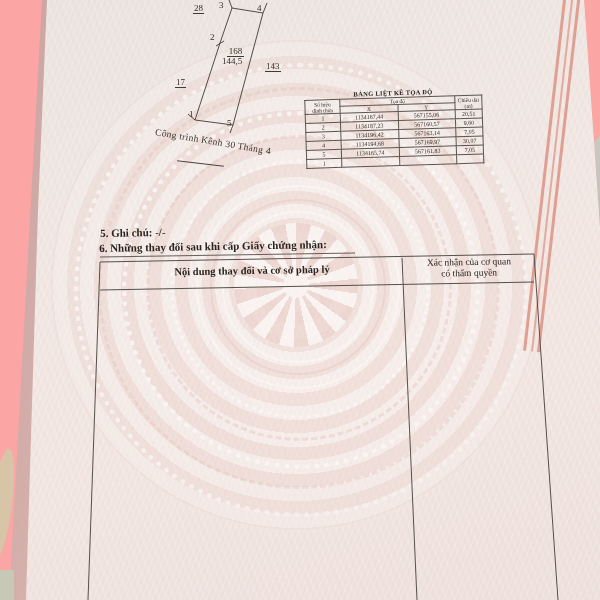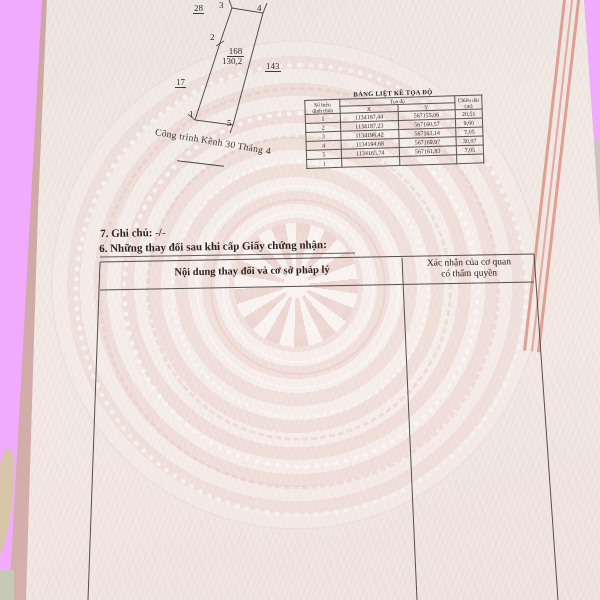--- a/index.html
+++ b/index.html
@@ -1,18 +1,18 @@
 <!DOCTYPE html>
 <html><head>
 <meta charset="utf-8">
 <style>
   html,body{margin:0;padding:0;background:#191410;}
   .photo{position:relative;width:600px;height:600px;overflow:hidden;
          font-family:"Liberation Serif","DejaVu Serif",serif;color:#2f2a24;
-         background:#f0abfc;}
+         background:#fca5a5;}
   
   .sheet-edges{position:absolute;inset:0;
     clip-path:polygon(42px 0,48px 0,31px 600px,9px 600px);
     background:linear-gradient(100deg,#c7a29e 0%,#e3bdb8 35%,#d4aaa5 70%,#e7c6c0 100%);}
   .finger{position:absolute;left:-8px;top:448px;width:20px;height:112px;
     border-radius:50%;background:#d8c5a8;transform:rotate(7deg);}
   .green-sliver{position:absolute;left:0;top:570px;width:14px;height:30px;background:#c6c9b6;}
   .grey-strip{position:absolute;inset:0;
     clip-path:polygon(586px 150px,600px 136px,600px 240px,591px 240px);
     background:linear-gradient(#d8d5cf,#a29d94);}
@@ -135,21 +135,21 @@
   <div class="lbl sk" style="left:265px;top:62px;">
     <span class="u">143</span>
   </div>
   <div class="lbl sk" style="left:189px;top:110px;">1</div>
   <div class="lbl sk" style="left:210px;top:33px;">2</div>
   <div class="lbl sk" style="left:219px;top:1px;">3</div>
   <div class="lbl sk" style="left:257px;top:4px;">4</div>
   <div class="lbl sk" style="left:227px;top:119px;">5</div>
   <div class="lbl frac">
     <span class="num">168</span><br>
-    <span>130,2</span>
+    <span>144,5</span>
   </div>
   <div class="lbl canal">Công trình Kênh 30 Tháng 4</div>
   <div class="canal-line"></div>
 
   <div class="ctab">
     <div class="title">BẢNG LIỆT KÊ TỌA ĐỘ</div>
     <table>
       <tbody>
           <tr>
         <th class="cv" rowspan="2">Số hiệu
@@ -195,20 +195,20 @@
       <tr>
         <td>1</td>
         <td></td>
         <td></td>
         <td></td>
       </tr>
     </tbody>
       </table>
   </div>
 
-  <div class="lbl sec" style="left:100px;top:228px;">7. Ghi chú: -/-</div>
+  <div class="lbl sec" style="left:100px;top:228px;">5. Ghi chú: -/-</div>
   <div class="lbl sec" style="left:99px;top:243px;">6. Những thay đổi sau khi cấp Giấy chứng nhận:</div>
 
   <div class="lbl hdr-left">Nội dung thay đổi và cơ sở pháp lý</div>
   <div class="lbl hdr-right">Xác nhận của cơ quan
 có thẩm quyền</div>
 
 </div>
 
 </body></html>

